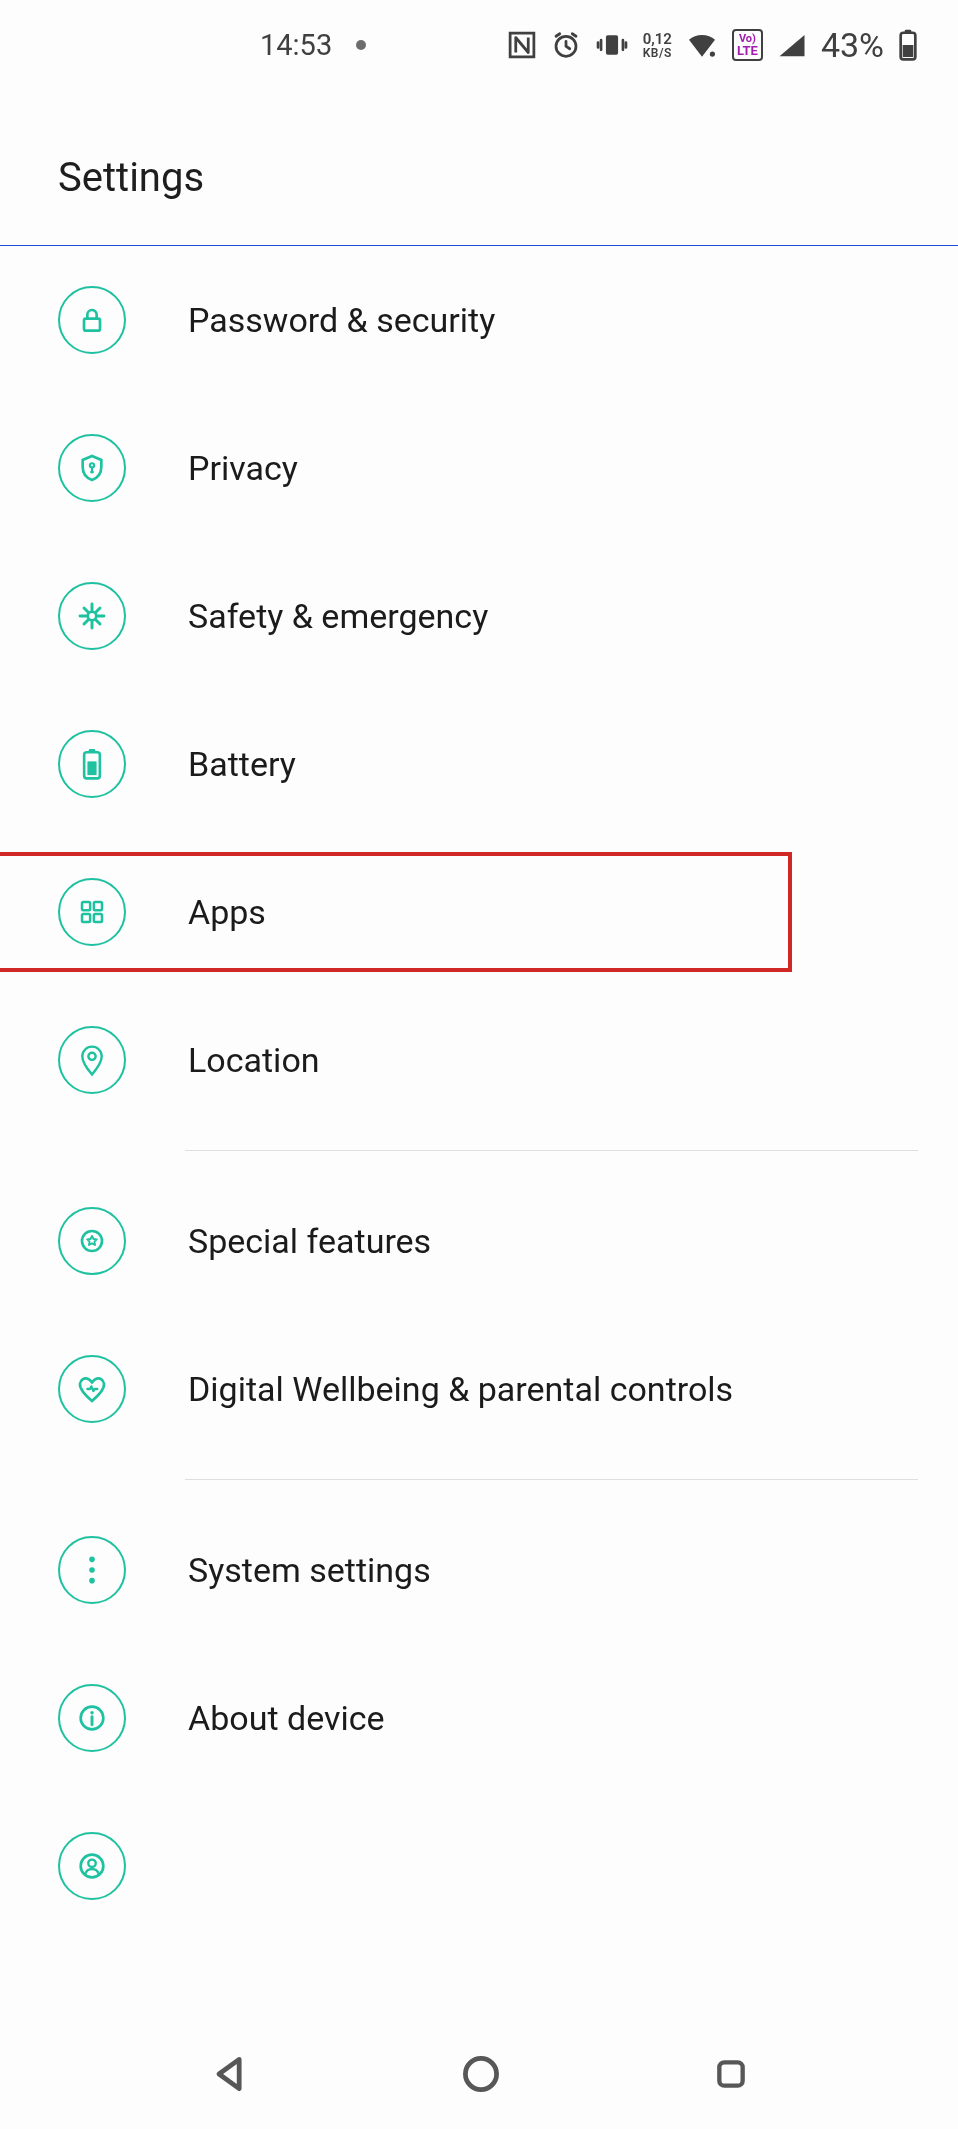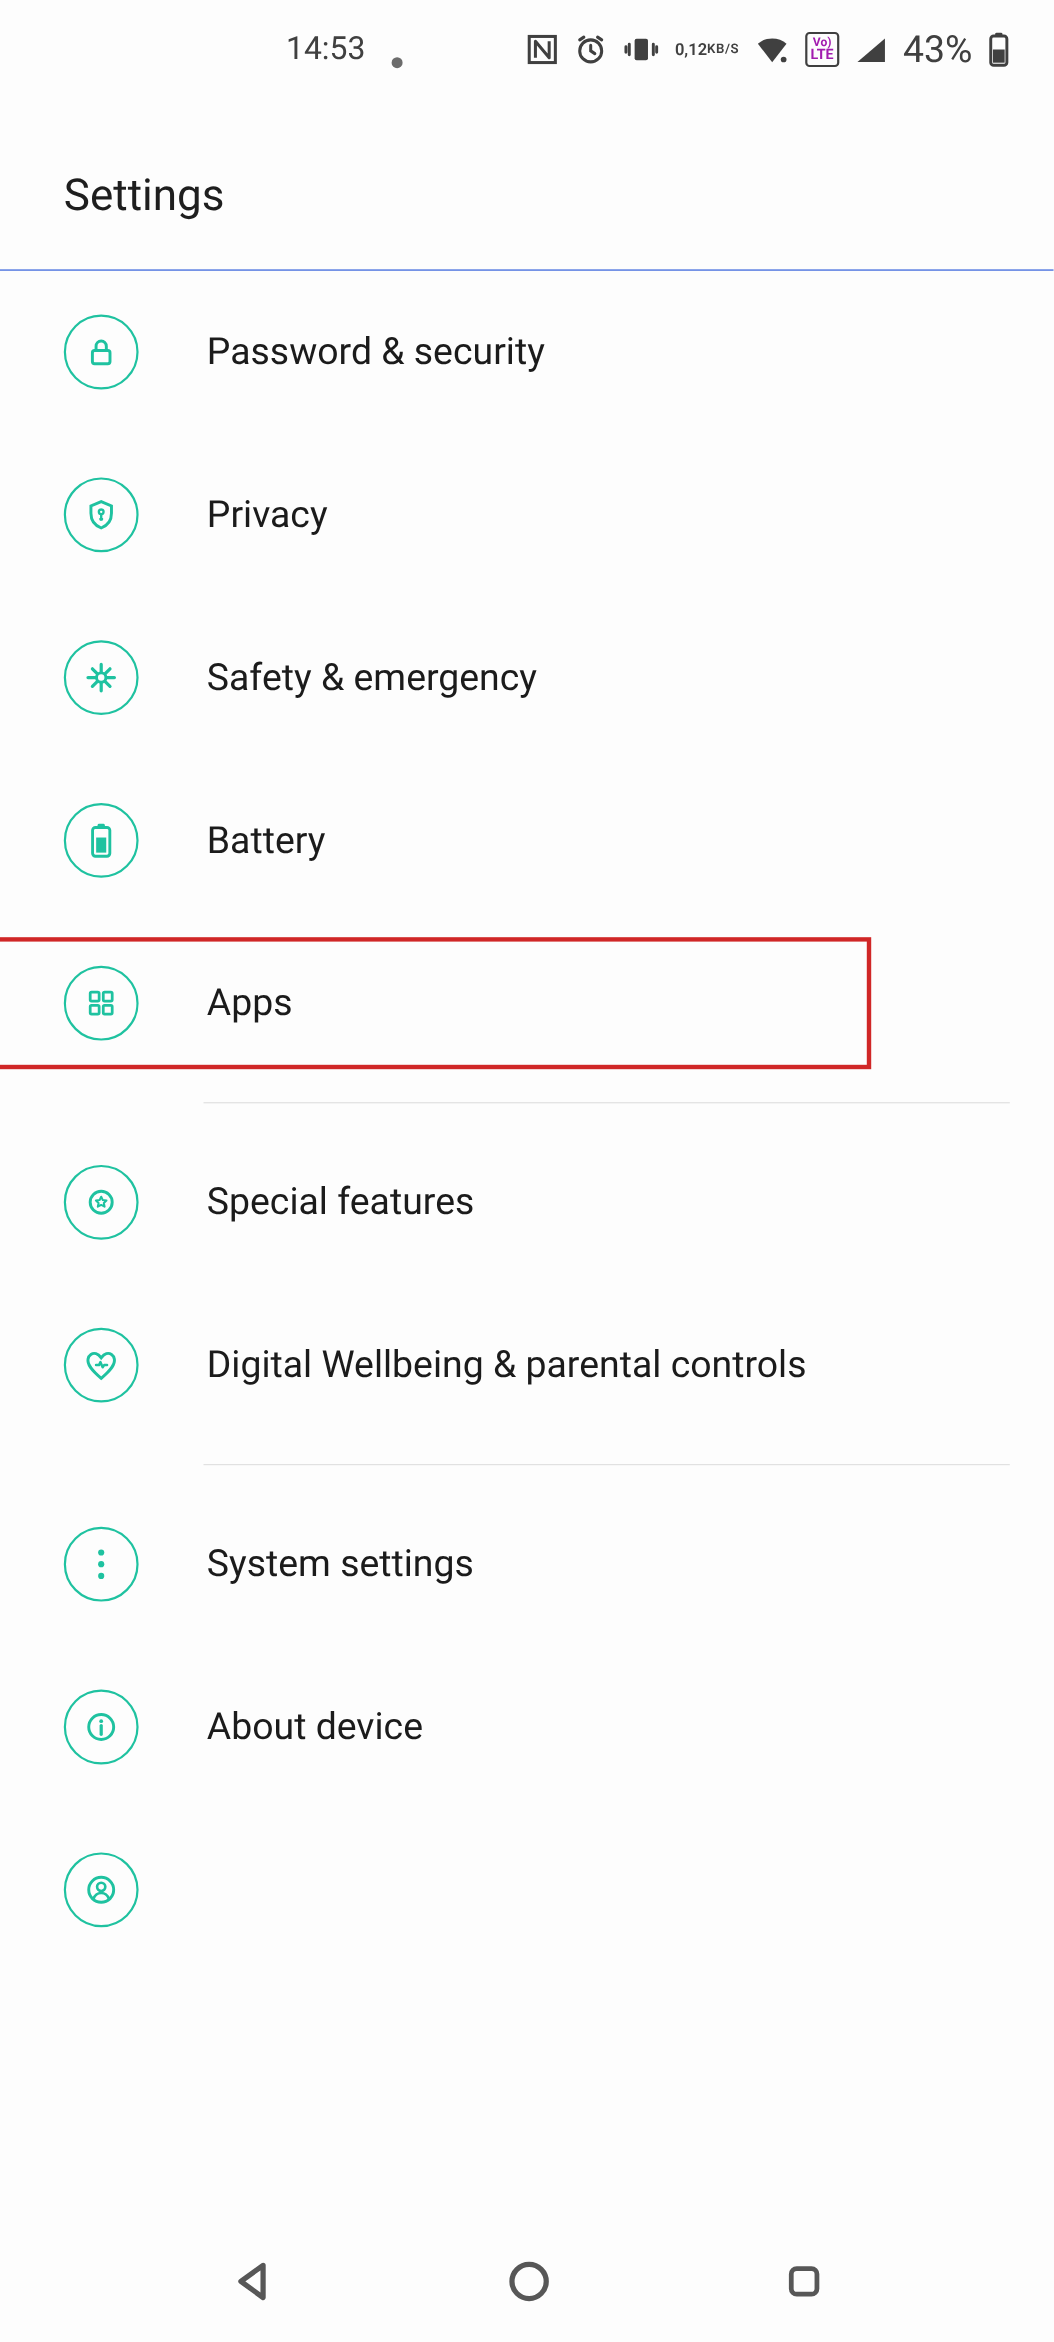--- a/index.html
+++ b/index.html
@@ -17,41 +17,41 @@
     display: flex;
     align-items: center;
     height: 90px;
     padding: 0 40px 0 0;
     font-size: 29px;
     color: #404040;
   }
   .status-left {
     margin-left: 260px;
     display: flex;
-    align-items: flex-end;
+    align-items: center;
     gap: 24px;
     font-weight: 400;
   }
   .status-dot {
     width: 10px;
     height: 10px;
     border-radius: 50%;
     background: #6c6c6c;
   }
   .status-right {
     margin-left: auto;
     display: flex;
     align-items: center;
     gap: 14px;
   }
   .status-right svg { display:block; }
   .net-speed {
     display: flex;
-    flex-direction: row;
-    align-items: flex-start;
+    flex-direction: column;
+    align-items: center;
     font-size: 15px;
     font-weight: 600;
     line-height: 1;
     color:#404040;
   }
   .net-speed .unit { font-size: 12px; letter-spacing: 0.5px; }
   .volte-badge {
     border: 2.5px solid #404040;
     border-radius: 4px;
     font-size: 13px;
@@ -266,20 +266,29 @@
         <div class="item" id="item-apps">
           <div class="item-icon-ring">
             <svg width="30" height="30" viewBox="0 0 24 24">
               <rect x="4" y="4" width="6.5" height="6.5" rx="1" fill="none" class="teal" stroke-width="2"></rect>
               <rect x="13.5" y="4" width="6.5" height="6.5" rx="1" fill="none" class="teal" stroke-width="2"></rect>
               <rect x="4" y="13.5" width="6.5" height="6.5" rx="1" fill="none" class="teal" stroke-width="2"></rect>
               <rect x="13.5" y="13.5" width="6.5" height="6.5" rx="1" fill="none" class="teal" stroke-width="2"></rect>
             </svg>
           </div>
           <div class="item-label">Apps</div>
+        </div>
+        <div class="item" id="item-location">
+          <div class="item-icon-ring">
+            <svg width="30" height="34" viewBox="0 0 24 28">
+              <path d="M12 26 C6 19 4 15 4 11 a8 8 0 0 1 16 0 C20 15 18 19 12 26 Z" fill="none" class="teal" stroke-width="2"></path>
+              <circle cx="12" cy="11" r="3" fill="none" class="teal" stroke-width="2"></circle>
+            </svg>
+          </div>
+          <div class="item-label">Location</div>
         </div>
         <div class="divider"></div>
         <div class="item" id="item-special-features">
           <div class="item-icon-ring">
             <svg width="32" height="32" viewBox="0 0 24 24">
               <circle cx="12" cy="12" r="7.5" fill="none" class="teal" stroke-width="2"></circle>
               <path d="M12 8.2 l1.1 2.3 2.5 0.3 -1.8 1.7 0.5 2.5 L12 13.8 l-2.3 1.2 0.5-2.5 -1.8-1.7 2.5-0.3 Z" fill="none" class="teal" stroke-width="1.4" stroke-linejoin="round"></path>
             </svg>
           </div>
           <div class="item-label">Special features</div>

